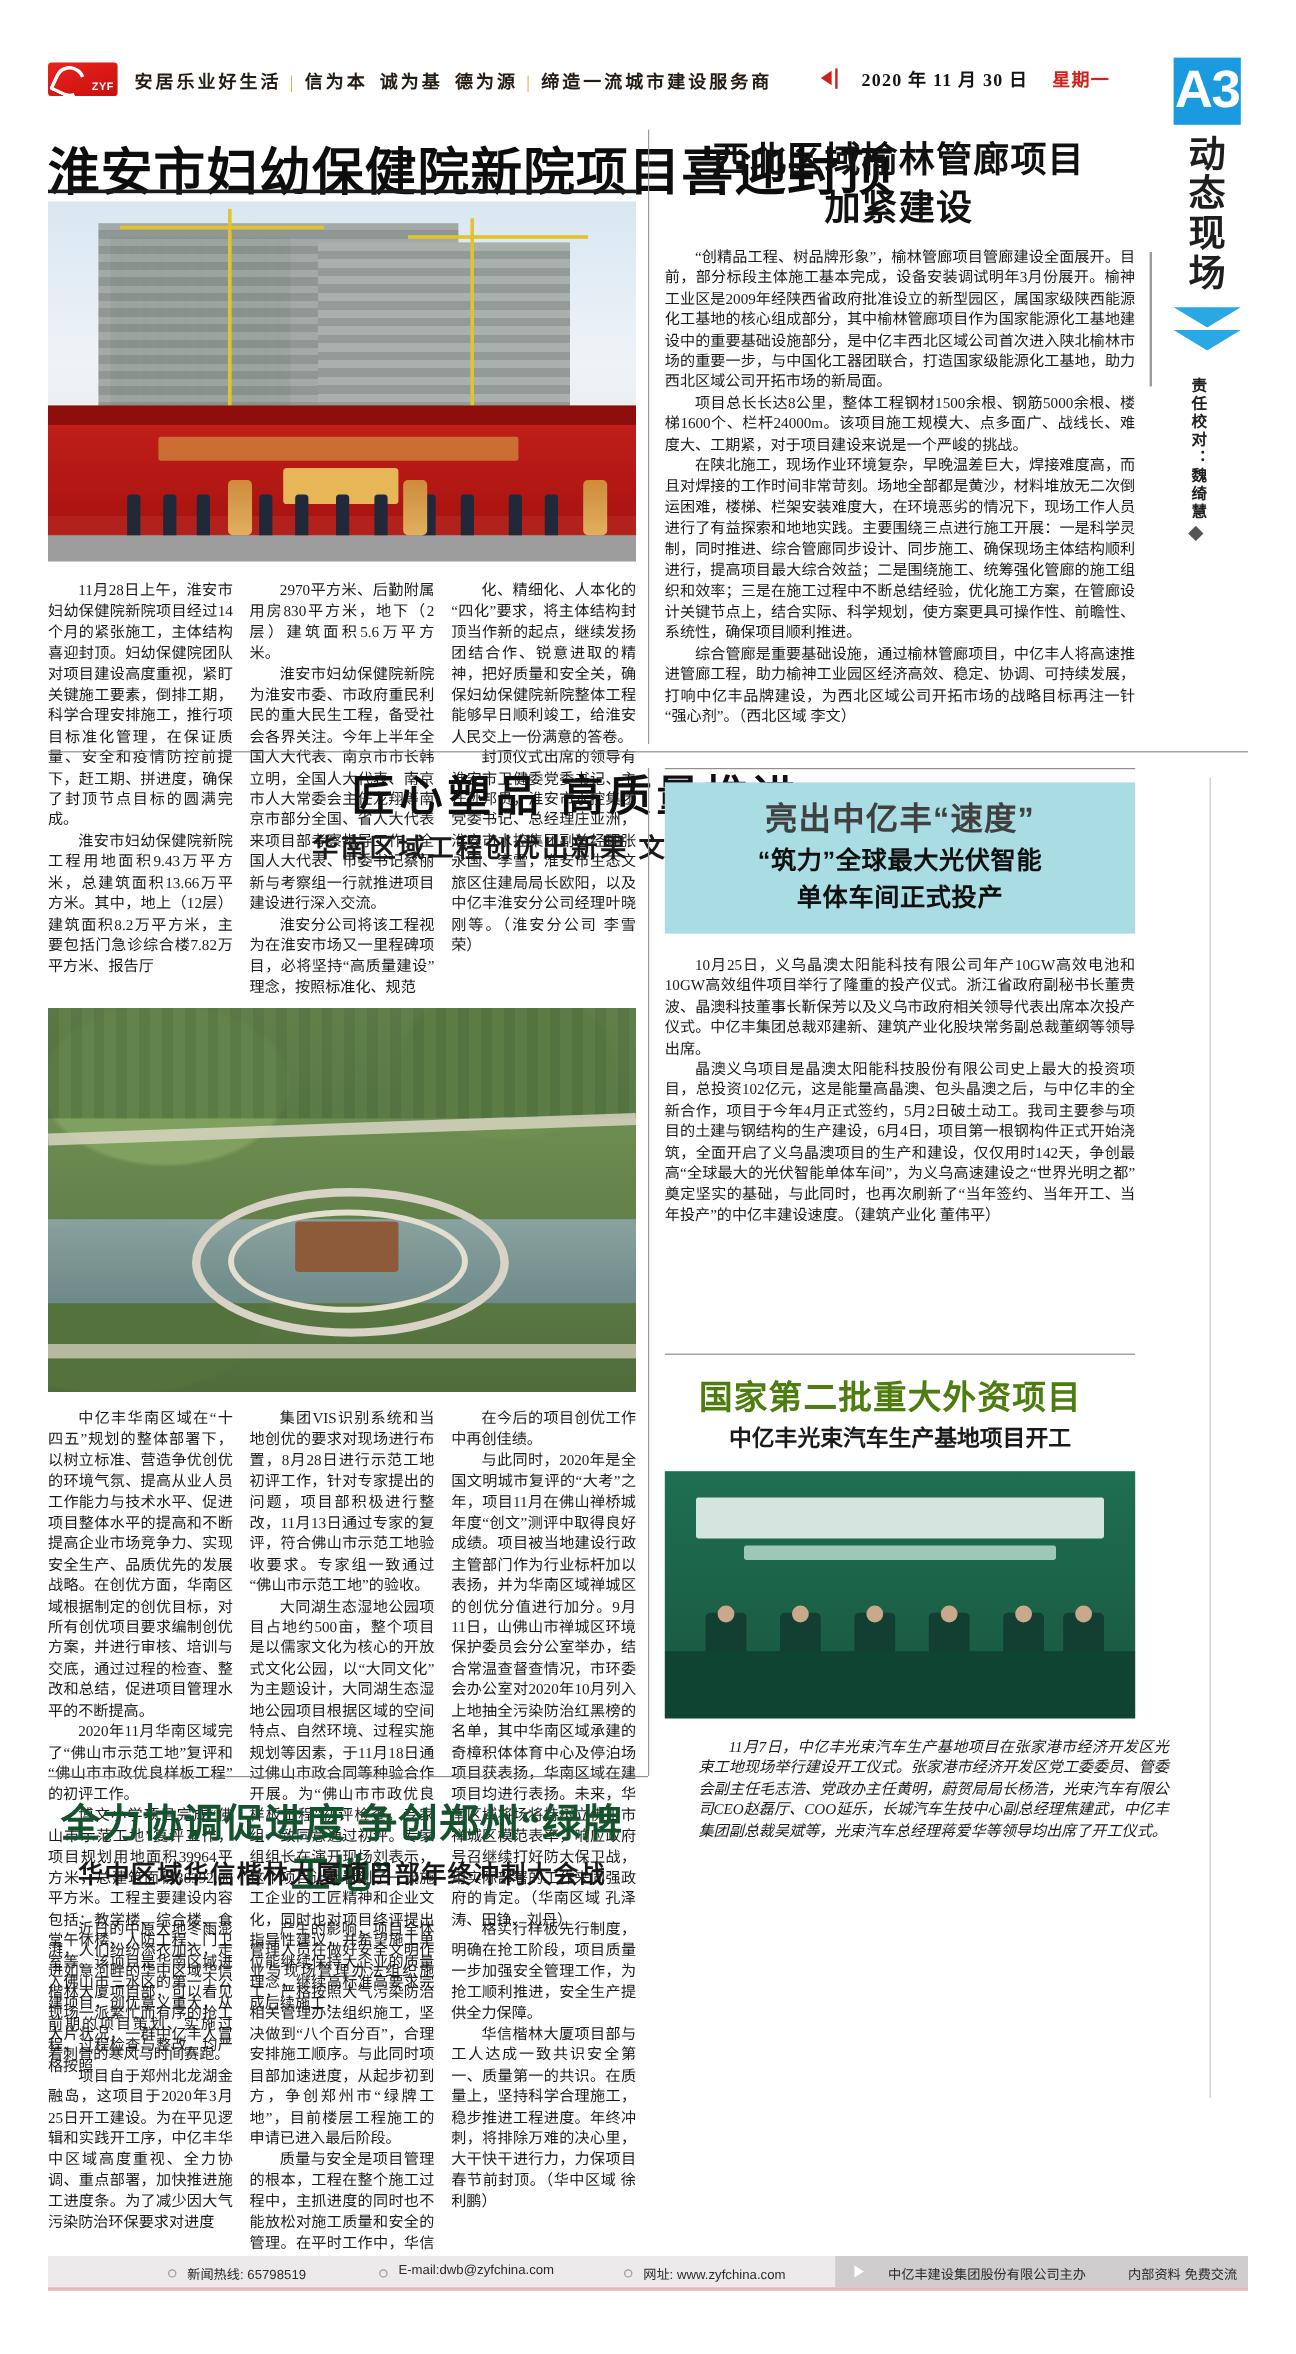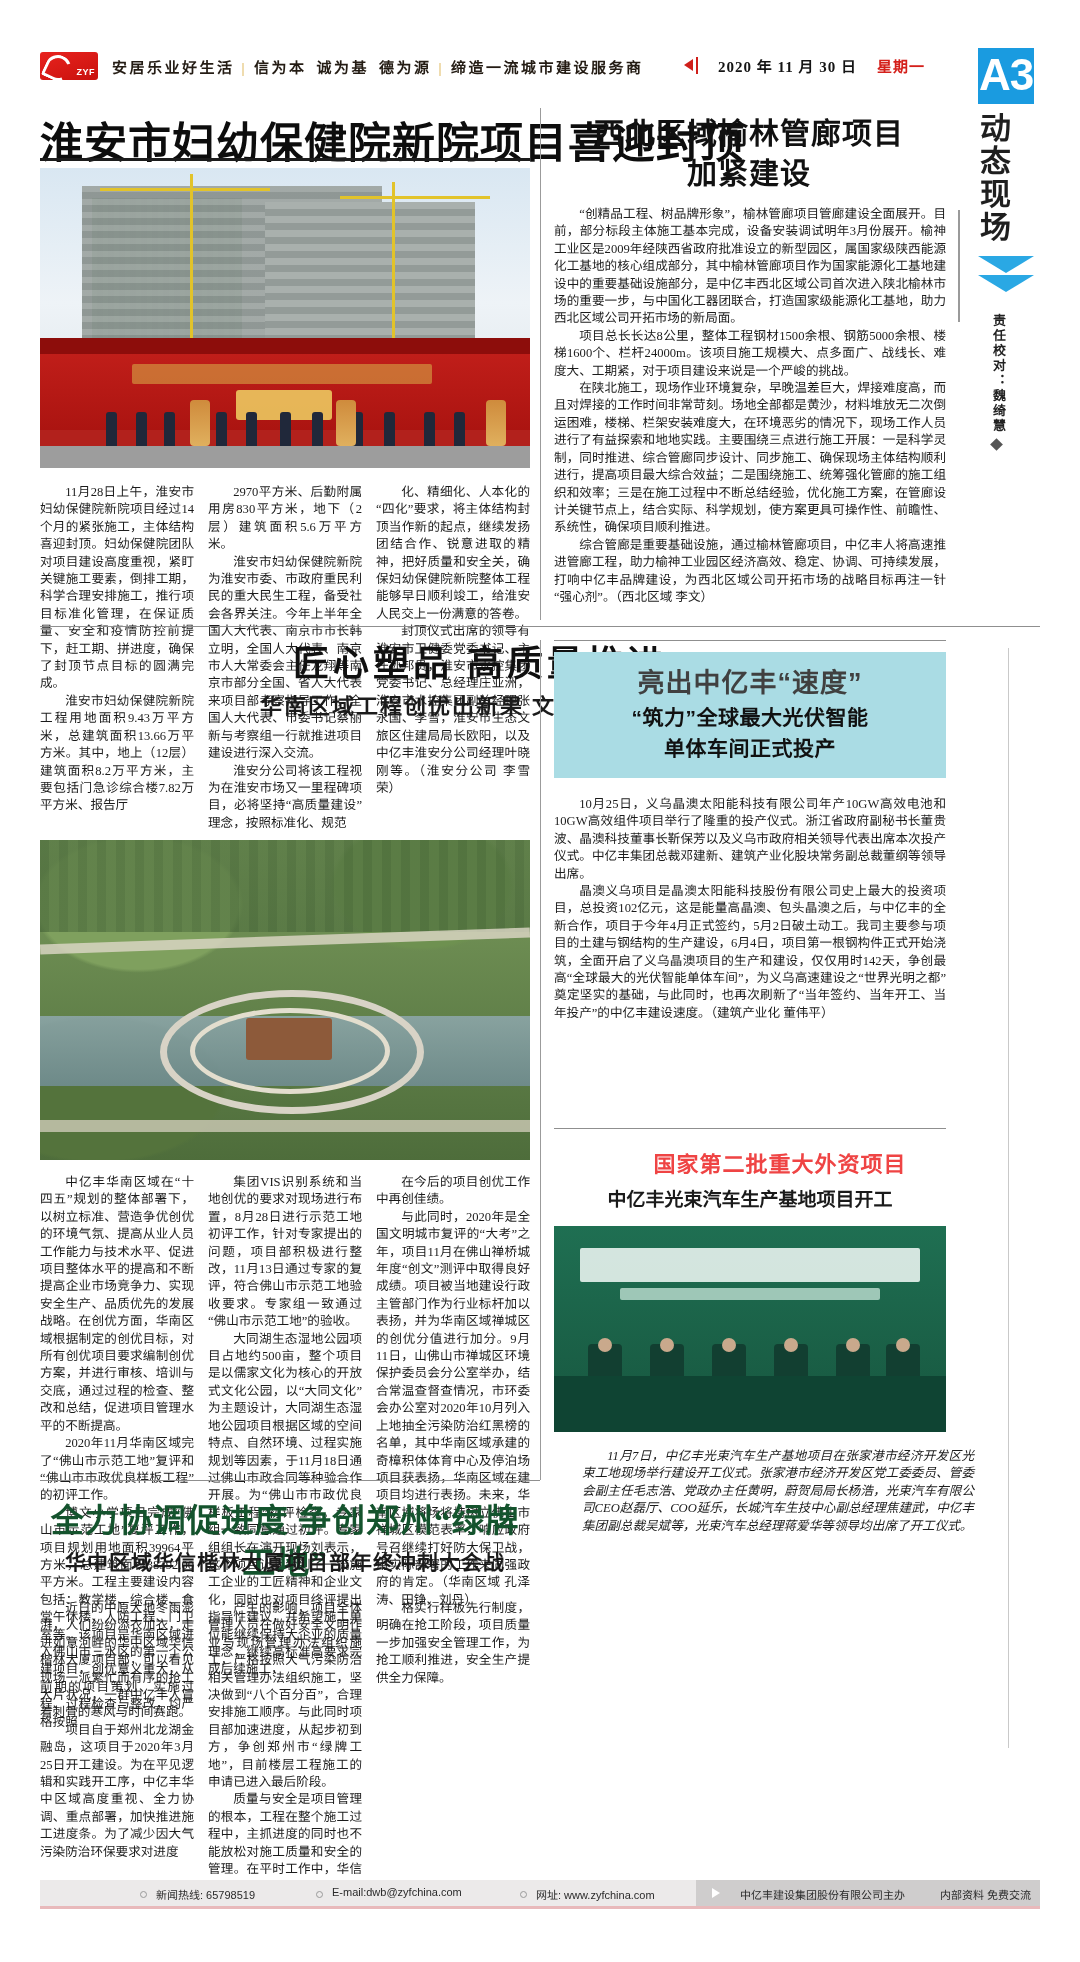--- a/index.html
+++ b/index.html
@@ -53,21 +53,21 @@
   .rail{position:absolute; left:972px; top:48px; width:76px; height:1790px;}
   .rail-num{
     width:56px; height:56px; background:#1a9be0; color:#fff;
     font-family:"Liberation Sans",sans-serif; font-weight:bold;
     font-size:44px; line-height:54px; text-align:center; margin-left:6px;
     letter-spacing:-1px;
   }
   .rail-title{
     margin:8px 0 12px 8px; width:52px;
     font-family:"Liberation Sans",sans-serif; font-weight:bold;
-    font-size:31px; line-height:33px; color:#1f1f1f; text-align:left;
+    font-size:31px; line-height:33px; color:#1f1f1f; text-align:center;
   }
   .chev{margin:6px 0 0 4px; width:60px;}
   .chev div{
     width:0;height:0;margin:0 auto 2px auto;
     border-left:28px solid transparent;border-right:28px solid transparent;
     border-top:17px solid #2aa8e4;
   }
   .chev .c2{border-top-color:#2aa8e4;}
   .rail-credit{
     margin:22px 0 0 14px; width:22px;
@@ -130,23 +130,23 @@
   }
   .bluebox .b1{
     font-family:"Liberation Sans",sans-serif; font-weight:bold;
     font-size:27px; line-height:38px; color:#404040; letter-spacing:1px;
   }
   .bluebox .b2{
     font-family:"Liberation Sans",sans-serif; font-weight:bold;
     font-size:21px; line-height:31px; color:#111; letter-spacing:.5px;
   }
   .h-side-strong{
-    position:absolute; left:584px; width:392px; text-align:center;
-    font-family:"Liberation Sans",sans-serif; font-weight:bold;
-    font-size:22px; line-height:34px; color:#ef4444; letter-spacing:1px;
+    position:absolute; left:546px; width:392px; text-align:center;
+    font-family:"Liberation Sans",sans-serif; font-weight:bold;
+    font-size:28px; line-height:34px; color:#4d7c0f; letter-spacing:1px;
   }
   .h-side-sub{
     position:absolute; left:554px; width:392px; text-align:center;
     font-family:"Liberation Sans",sans-serif; font-weight:bold;
     font-size:19px; line-height:28px; color:#1a1a1a;
   }
 
   
   .col{
     position:absolute;
@@ -414,20 +414,21 @@
   <div class="col" style="left:40px;top:1600px;width:154px;height:250px;">
     <p>近日的中原大地冬雨澎湃，人们纷纷添衣加衣，走进如意河畔的华中区域华信楷林大厦项目部，可以看见现场一派繁忙而有序的抢工大片状况，一群中亿丰人冒着刺骨的寒风与时间赛跑。</p>
     <p>项目自于郑州北龙湖金融岛，这项目于2020年3月25日开工建设。为在平见逻辑和实践开工序，中亿丰华中区域高度重视、全力协调、重点部署，加快推进施工进度条。为了减少因大气污染防治环保要求对进度</p>
   </div>
   <div class="col" style="left:208px;top:1600px;width:154px;height:250px;">
     <p>产生的影响，项目全体管理人员在做好安全文明作业与现场管理办法组织施工，严格按照大气污染防治相关管理办法组织施工，坚决做到“八个百分百”，合理安排施工顺序。与此同时项目部加速进度，从起步初到方，争创郑州市“绿牌工地”，目前楼层工程施工的申请已进入最后阶段。</p>
     <p>质量与安全是项目管理的根本，工程在整个施工过程中，主抓进度的同时也不能放松对施工质量和安全的管理。在平时工作中，华信楷林项目严</p>
   </div>
   <div class="col" style="left:376px;top:1600px;width:154px;height:250px;">
     <p>格实行样板先行制度，明确在抢工阶段，项目质量一步加强安全管理工作，为抢工顺利推进，安全生产提供全力保障。</p>
+    <p>华信楷林大厦项目部与工人达成一致共识安全第一、质量第一的共识。在质量上，坚持科学合理施工，稳步推进工程进度。年终冲刺，将排除万难的决心里，大干快干进行力，力保项目春节前封顶。（华中区域 徐利鹏）</p>
   </div>
 
   <div class="footer">
     <div class="grey"></div>
     <div class="tri"></div>
     <div class="bullet" style="left:100px;"></div>
     <div class="item" style="left:116px;">新闻热线: 65798519</div>
     <div class="bullet" style="left:276px;"></div>
     <div class="item" style="left:292px;">E-mail:dwb@zyfchina.com</div>
     <div class="bullet" style="left:480px;"></div>

